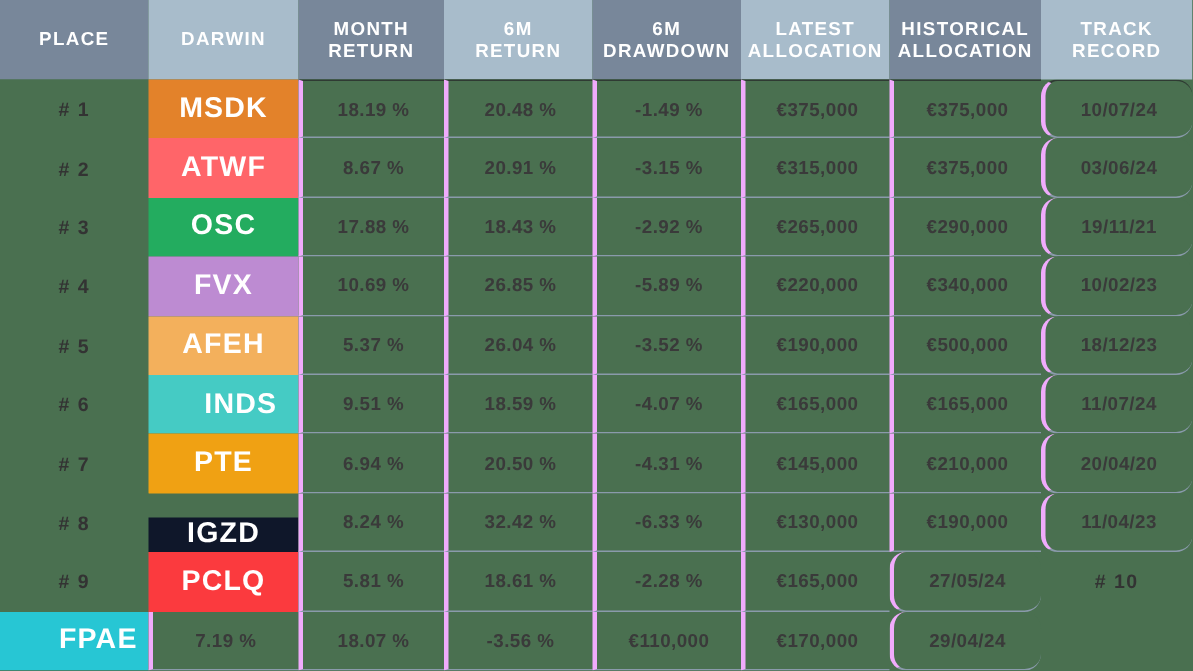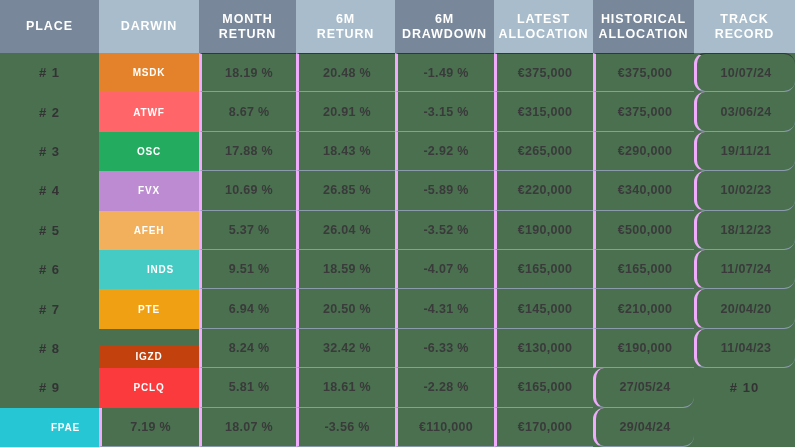--- a/index.html
+++ b/index.html
@@ -49,21 +49,21 @@
   }
   .c-num{
     border-left:3px solid #f0abfc;
     border-bottom:1px solid #8a9aab;
   }
   .c-num.first-row{border-top:1px solid #2f3a33;}
   .c-last{border-right:0;border-radius:11px;}
   
   .c-ticker{
     color:#ffffff;
-    font-size:10px;
+    font-size:19px;
     font-weight:bold;
     letter-spacing:.8px;
   }
 </style>
 </head>
 <body>
 
 <div id="leaderboard">
     <div class="hcell h-dark">
       <div>
@@ -161,21 +161,21 @@
     <div class="cell c-num c-last">11/07/24</div>
     <div class="cell c-place"># 7</div>
     <div class="cell c-ticker" style="background: rgb(240, 161, 19);">PTE</div>
     <div class="cell c-num">6.94 %</div>
     <div class="cell c-num">20.50 %</div>
     <div class="cell c-num">-4.31 %</div>
     <div class="cell c-num">€145,000</div>
     <div class="cell c-num">€210,000</div>
     <div class="cell c-num c-last">20/04/20</div>
     <div class="cell c-place"># 8</div>
-    <div class="cell c-ticker" style="background: #c2410c; margin-top: 16px;">IGZD</div>
+    <div class="cell c-ticker" style="background: #0f172a; margin-top: 16px;">IGZD</div>
     <div class="cell c-num">8.24 %</div>
     <div class="cell c-num">32.42 %</div>
     <div class="cell c-num">-6.33 %</div>
     <div class="cell c-num">€130,000</div>
     <div class="cell c-num">€190,000</div>
     <div class="cell c-num c-last">11/04/23</div>
     <div class="cell c-place"># 9</div>
     <div class="cell c-ticker" style="background: rgb(251, 58, 62);">PCLQ</div>
     <div class="cell c-num">5.81 %</div>
     <div class="cell c-num">18.61 %</div>

